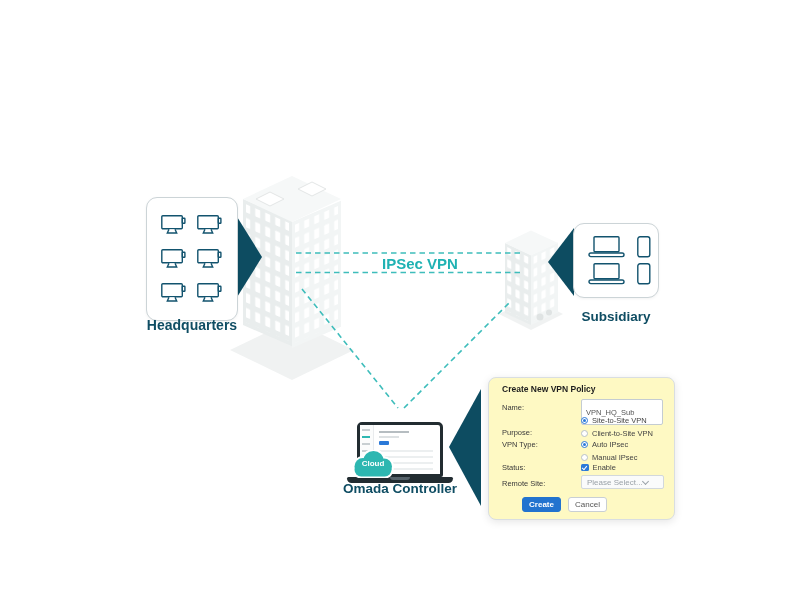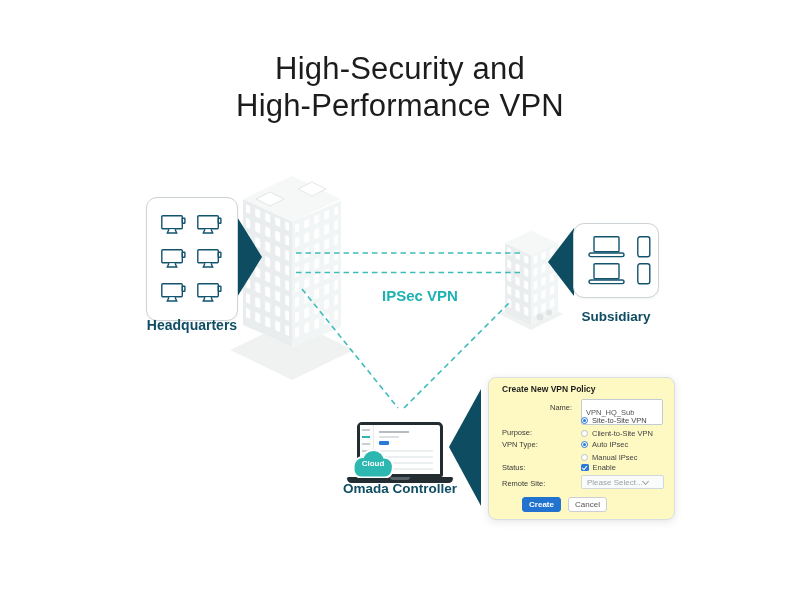--- a/index.html
+++ b/index.html
@@ -19,21 +19,21 @@
   .sub-box{left:573px;top:223px;width:86px;height:75px;
            grid-template-columns:40px 16px;grid-template-rows:repeat(2,1fr);
            padding:9px 8px 9px 13px;justify-items:center;align-items:center;column-gap:9px;}
   .diagram-label{position:absolute;font-weight:bold;color:#0f4d63;font-size:14px;
                  text-align:center;z-index:2;}
   .hq-label{left:140px;top:317px;width:104px;}
   .sub-label{left:566px;top:309px;width:100px;font-size:13.5px;}
   .ctrl-label{left:338px;top:481px;width:124px;font-size:13.5px;}
   
   .ipsec-label{position:absolute;left:360px;top:255px;width:120px;text-align:center;
-               font-size:15px;font-weight:bold;color:#1fb2b3;z-index:2;margin-top:32px;}
+               font-size:15px;font-weight:bold;color:#1fb2b3;z-index:2;}
   
   .laptop-screen{position:absolute;left:357px;top:422px;width:86px;height:55px;background:#fff;
                  border:3px solid #222c31;border-radius:5px 5px 2px 2px;box-sizing:border-box;z-index:2;}
   .lt-side{position:absolute;left:0;top:0;bottom:0;width:13px;background:#fbfcfc;border-right:1px solid #e9ebed;}
   .lt-side-bars{position:absolute;left:2px;top:4px;width:8px;height:42px;
                 background:repeating-linear-gradient(to bottom,#c8cfd2 0,#c8cfd2 1.5px,transparent 1.5px,transparent 7px);}
   .lt-side-accent{position:absolute;left:2px;top:11px;width:8px;height:2px;background:#2db7b1;}
   .lt-bar1{position:absolute;left:19px;top:6px;width:30px;height:2px;background:#b6bdc1;}
   .lt-bar2{position:absolute;left:19px;top:11px;width:20px;height:1.5px;background:#dde1e3;}
   .lt-btn{position:absolute;left:19px;top:16px;width:10px;height:4px;background:#2b79d8;border-radius:1px;}
@@ -73,24 +73,20 @@
   .pp-btn{position:absolute;top:119px;height:15px;width:39px;border-radius:3px;font-size:8px;
           display:flex;align-items:center;justify-content:center;box-sizing:border-box;cursor:pointer;margin-left:20px;}
   .btn-create{left:13px;background:#2273cf;color:#fff;font-weight:bold;border:1px solid #2273cf;}
   .btn-cancel{left:59px;background:#fff;border:1px solid #c9cfd4;color:#555;}
 </style>
 </head>
 <body>
 
 <div class="stage">
 
-  <div class="title">
-    <span>High-Security and</span><br>
-    <span>High-Performance VPN</span>
-  </div>
 
   <svg class="scene" width="800" height="600" viewBox="0 0 800 600">
     <defs>
       <pattern id="win" width="10" height="15" patternUnits="userSpaceOnUse">
         <rect x="2.2" y="2.5" width="5" height="9.5" rx="0.8" fill="#ffffff"></rect>
       </pattern>
       <pattern id="winS" width="8.5" height="13" patternUnits="userSpaceOnUse">
         <rect x="2" y="2.2" width="4.2" height="8" rx="0.8" fill="#ffffff"></rect>
       </pattern>
     </defs>
@@ -233,21 +229,21 @@
       <circle cx="34" cy="16.5" r="8"></circle>
         <rect x="4.5" y="13" width="37" height="13.5" rx="6.7"></rect>
     </g>
   </svg>
   <div class="cloud-text">Cloud</div>
   <div class="diagram-label ctrl-label">Omada Controller</div>
 
   <div class="policy-panel">
     <div class="pp-title">Create New VPN Policy</div>
 
-    <div class="pp-label" style="top:25px;margin-left:48px;">Name:</div>
+    <div class="pp-label" style="top:25px;">Name:</div>
     <input class="pp-input" type="text" value="VPN_HQ_Sub" style="">
 
     <div class="pp-label" style="top:38px;margin-top:12px;">Purpose:</div>
     <div class="pp-opt" style="top:38px;">
       <span class="radio sel"></span>
       <span class="opt-text">Site-to-Site VPN</span>
     </div>
     <div class="pp-opt" style="top:51px;">
       <span class="radio"></span>
       <span class="opt-text">Client-to-Site VPN</span>

